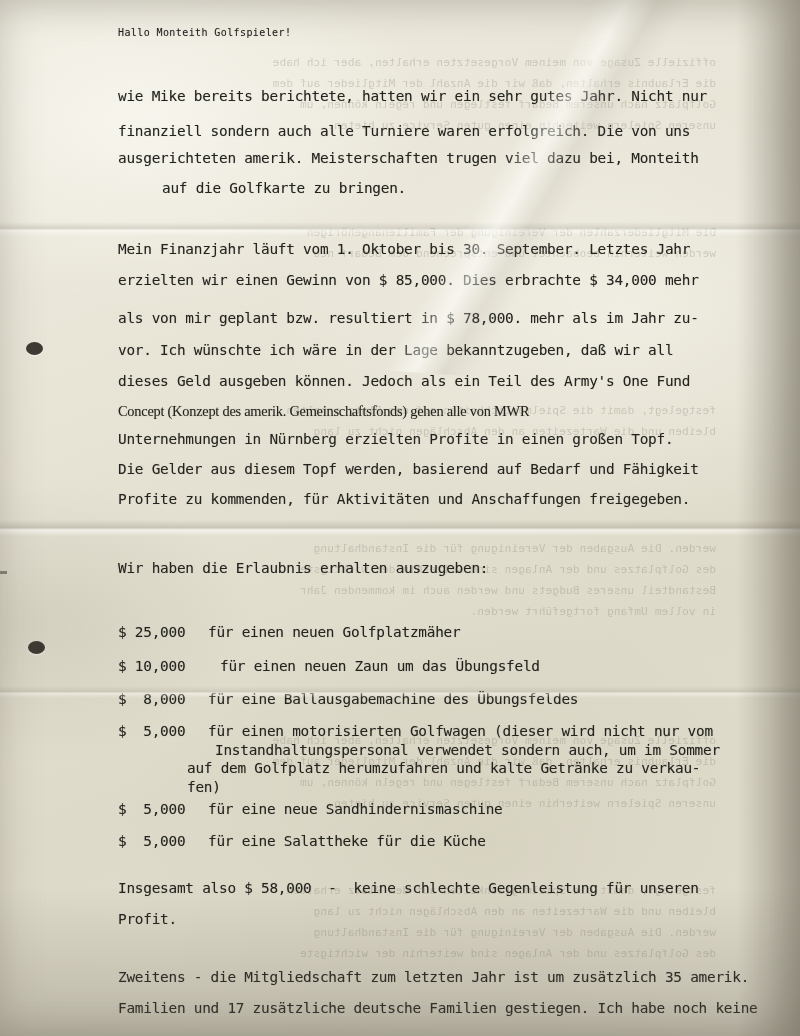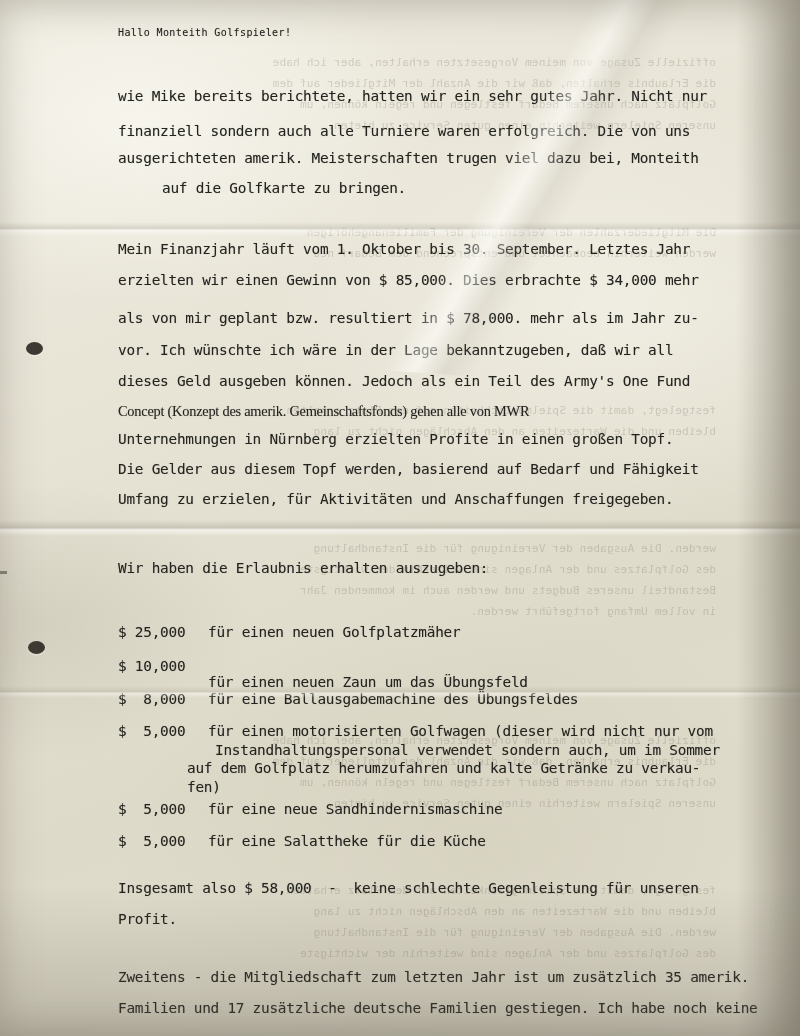--- a/index.html
+++ b/index.html
@@ -149,29 +149,29 @@
     <div class="line" style="left:118px; top:180px;margin-left:44px;">auf die Golfkarte zu bringen.</div>
 
     <div class="line" style="left:118px; top:241px;">Mein Finanzjahr läuft vom 1. Oktober bis 30. September. Letztes Jahr</div>
     <div class="line" style="left:118px; top:272px;">erzielten wir einen Gewinn von $ 85,000. Dies erbrachte $ 34,000 mehr</div>
     <div class="line" style="left:118px; top:310px;">als von mir geplant bzw. resultiert in $ 78,000. mehr als im Jahr zu-</div>
     <div class="line" style="left:118px; top:342px;">vor. Ich wünschte ich wäre in der Lage bekanntzugeben, daß wir all</div>
     <div class="line" style="left:118px; top:373px;">dieses Geld ausgeben können. Jedoch als ein Teil des Army's One Fund</div>
     <div class="line" style="left:118px; top:403px;font-family:Liberation Serif, serif;">Concept (Konzept des amerik. Gemeinschaftsfonds) gehen alle von MWR</div>
     <div class="line" style="left:118px; top:431px;">Unternehmungen in Nürnberg erzielten Profite in einen großen Topf.</div>
     <div class="line" style="left:118px; top:461px;">Die Gelder aus diesem Topf werden, basierend auf Bedarf und Fähigkeit</div>
-    <div class="line" style="left:118px; top:491px;">Umfang zu erzielen, für Aktivitäten und Anschaffungen freigegeben.</div>
+    <div class="line" style="left:118px; top:491px;">Profite zu kommenden, für Aktivitäten und Anschaffungen freigegeben.</div>
 
     <div class="line" style="left:118px; top:560px;">Wir haben die Erlaubnis erhalten auszugeben:</div>
 
     <div class="line" style="left:118px; top:624px;">$ 25,000</div>
     <div class="line" style="left:208px; top:624px;">für einen neuen Golfplatzmäher</div>
 
     <div class="line" style="left:118px; top:658px;">$ 10,000</div>
-    <div class="line" style="left:208px; top:658px;margin-top:16px;">für einen neuen Zaun um das Übungsfeld</div>
+    <div class="line" style="left:220px; top:658px;">für einen neuen Zaun um das Übungsfeld</div>
 
     <div class="line" style="left:118px; top:691px;">$  8,000</div>
     <div class="line" style="left:208px; top:691px;">für eine Ballausgabemachine des Übungsfeldes</div>
 
     <div class="line" style="left:118px; top:723px;">$  5,000</div>
     <div class="line" style="left:208px; top:723px;">für einen motorisierten Golfwagen (dieser wird nicht nur vom</div>
     <div class="line" style="left:187px; top:742px;margin-left:28px;">Instandhaltungspersonal verwendet sondern auch, um im Sommer</div>
     <div class="line" style="left:187px; top:760px;">auf dem Golfplatz herumzufahren und kalte Getränke zu verkau-</div>
     <div class="line" style="left:187px; top:779px;">fen)</div>
 

